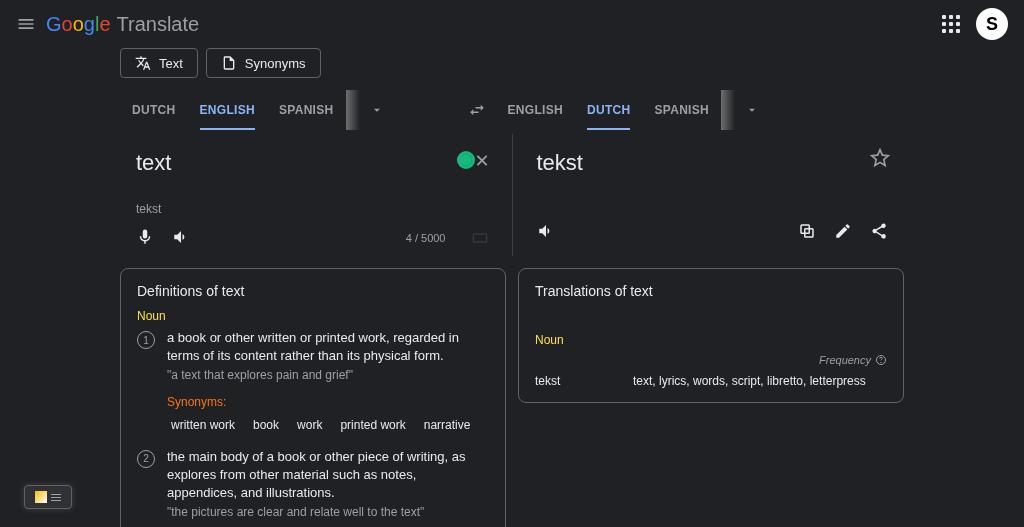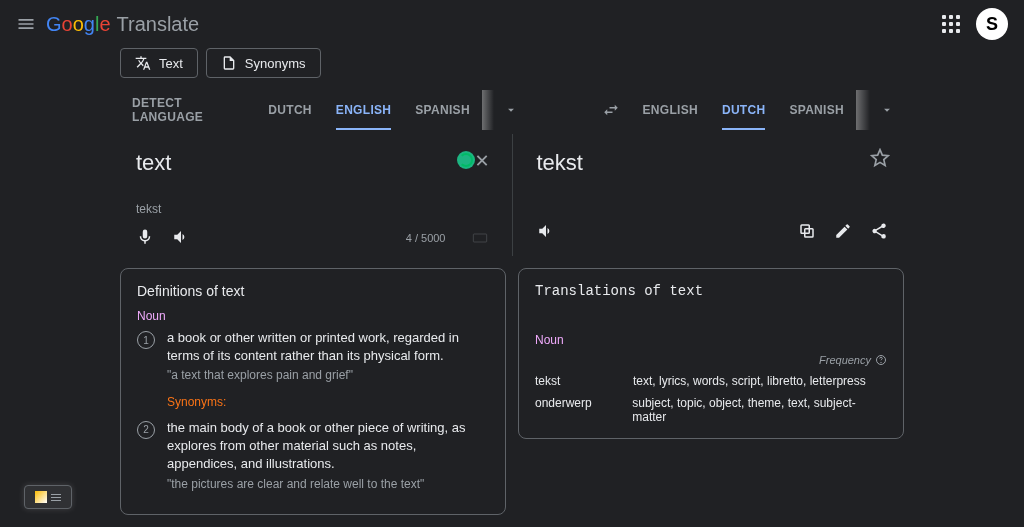--- a/index.html
+++ b/index.html
@@ -60,29 +60,29 @@
   .toolbar-left { display:flex; gap:18px; align-items:center;}
   .toolbar-right { display:flex; gap:18px; align-items:center;}
   .tool-icon { color:#9aa0a6; cursor:pointer; }
   .charcount { font-size:11px; color:#9aa0a6; margin-right:8px;}
   .divider { width:1px; background:#3c4043; align-self:stretch;}
   .info-row { display:flex; gap:12px; margin-top:12px;}
   .info-box { border:1px solid #5f6368; border-radius:8px; padding:14px 16px; font-size:13px;}
   .info-box.defs { flex:1;}
   .info-box.trans { flex:1;}
   .info-title { font-size:14px; color:#e8eaed; margin-bottom:10px;}
-  .pos { font-size:12px; color:#f0abfc; margin:10px 0 6px 0;}
+  .pos { font-size:12px; color:#fde047; margin:10px 0 6px 0;}
   .def-row { display:flex; gap:12px; margin-bottom:8px;}
   .num-circle { width:18px; height:18px; border:1px solid #9aa0a6; border-radius:50%; display:flex; align-items:center; justify-content:center; font-size:10px; color:#9aa0a6; flex-shrink:0; margin-top:2px;}
   .def-body { font-size:13px; color:#e8eaed; line-height:1.4;}
   .example { font-size:12px; color:#9aa0a6; margin-top:2px;}
   .syn-label { font-size:12px; color:#f97316; margin-top:10px;}
   .syn-row { display:flex; flex-wrap:wrap; gap:18px; margin-top:6px; margin-bottom:6px; padding-left:4px;}
   .syn-row span { font-size:12px; color:#e8eaed;}
-  .trans-head { display:flex; justify-content:space-between; align-items:center;font-family:Liberation Mono, monospace;}
+  .trans-head { display:flex; justify-content:space-between; align-items:center;}
   .freq { font-size:11px; color:#9aa0a6; font-style:italic; display:flex; align-items:center; gap:4px;margin-top:45px;}
   .trans-row { display:flex; gap:28px; margin-top:8px; font-size:12px;}
   .trans-row .word { color:#e8eaed; width:70px;}
   .trans-row .syns { color:#e8eaed;}
   .teal-dot {
     position:absolute; width:18px; height:18px; border-radius:50%; background:#1db582;
     left:457px; top:151px; display:flex; align-items:center; justify-content:center;
   }
   .teal-dot::after { content:""; width:10px; height:10px; border:2px solid #0b6; border-left-color:transparent; border-radius:50%;}
   .bottom-widget {
@@ -141,21 +141,20 @@
     <div class="mode-tab">
       <svg width="16" height="16" viewBox="0 0 24 24" fill="#e8eaed">
           <path d="M14 2H6a2 2 0 00-2 2v16a2 2 0 002 2h12a2 2 0 002-2V8l-6-6zm4 18H6V4h7v5h5v11z"></path>
         </svg>
       <span>Synonyms</span>
     </div>
   </div>
 
   <div class="lang-bar">
     <div class="lang-group">
-      <div class="lang-item">DETECT LANGUAGE</div>
       <div class="lang-item">DUTCH</div>
       <div class="lang-item active">ENGLISH</div>
       <div class="lang-item">SPANISH</div>
       <div class="lang-fade2"></div>
       <div class="lang-chevron">
         <svg width="14" height="14" viewBox="0 0 24 24" fill="currentColor">
             <path d="M7 10l5 5 5-5z"></path>
           </svg>
       </div>
     </div>
@@ -249,20 +248,27 @@
     <div class="info-box defs">
       <div class="info-title">Definitions of text</div>
       <div class="pos">Noun</div>
 
       <div class="def-row">
         <div class="num-circle">1</div>
         <div class="def-body">
           <div>a book or other written or printed work, regarded in terms of its content rather than its physical form.</div>
           <div class="example">"a text that explores pain and grief"</div>
           <div class="syn-label">Synonyms:</div>
+          <div class="syn-row">
+            <span>written work</span>
+            <span>book</span>
+            <span>work</span>
+            <span>printed work</span>
+            <span>narrative</span>
+          </div>
         </div>
       </div>
 
       <div class="def-row">
         <div class="num-circle">2</div>
         <div class="def-body">
           <div>the main body of a book or other piece of writing, as explores from other material such as notes, appendices, and illustrations.</div>
           <div class="example">"the pictures are clear and relate well to the text"</div>
 
         </div>
@@ -282,24 +288,20 @@
               <circle cx="12" cy="12" r="9"></circle>
               <path d="M9.5 9a2.5 2.5 0 115 0c0 1.5-2.5 2-2.5 3.5"></path>
               <circle cx="12" cy="17" r="0.5" fill="#9aa0a6"></circle>
             </svg>
         </div>
       </div>
       <div class="trans-row">
         <div class="word">tekst</div>
         <div class="syns">text, lyrics, words, script, libretto, letterpress</div>
       </div>
-      <div class="trans-row">
-        <div class="word">onderwerp</div>
-        <div class="syns">subject, topic, object, theme, text, subject-matter</div>
-      </div>
     </div>
   </div>
 </div>
 
 <div class="teal-dot"></div>
 
 <div class="bottom-widget">
   <div class="sq"></div>
   <div class="lines">
       <span></span>

